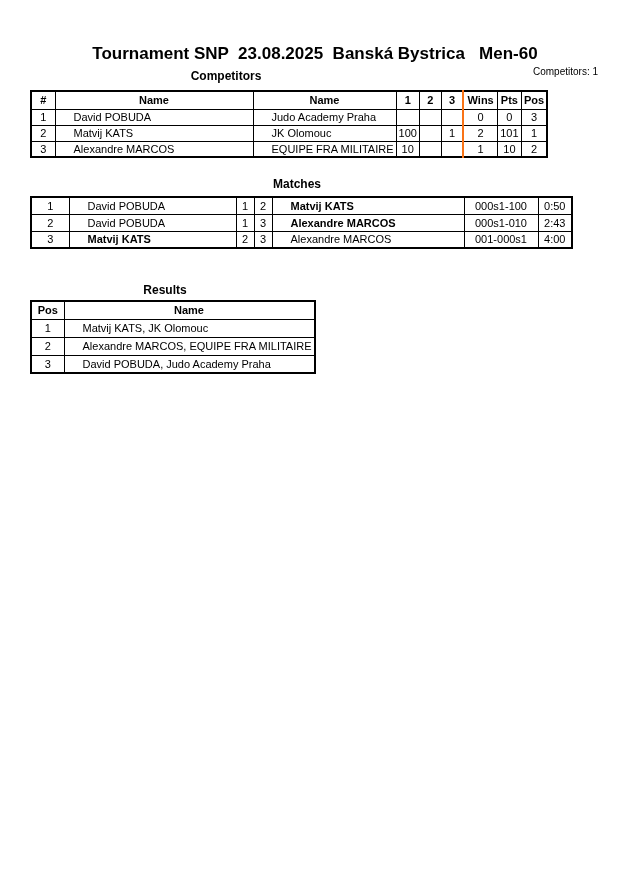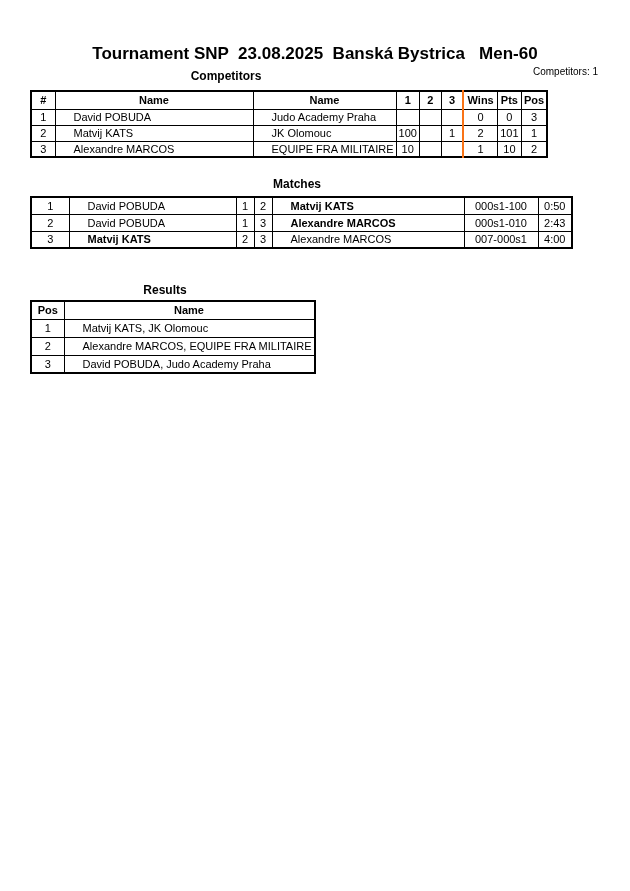--- a/index.html
+++ b/index.html
@@ -156,21 +156,21 @@
     <td class="txt winner">Alexandre MARCOS</td>
     <td>000s1-010</td>
     <td>2:43</td>
   </tr>
   <tr>
     <td>3</td>
     <td class="txt winner">Matvij KATS</td>
     <td>2</td>
     <td>3</td>
     <td class="txt">Alexandre MARCOS</td>
-    <td>007-000s1</td>
+    <td>001-000s1</td>
     <td>4:00</td>
   </tr>
 </tbody>
   </table>
 
 <div class="abs section-heading heading-results">Results</div>
 
 <table class="abs tbl-results">
   <colgroup>
     <col style="width:33px">

